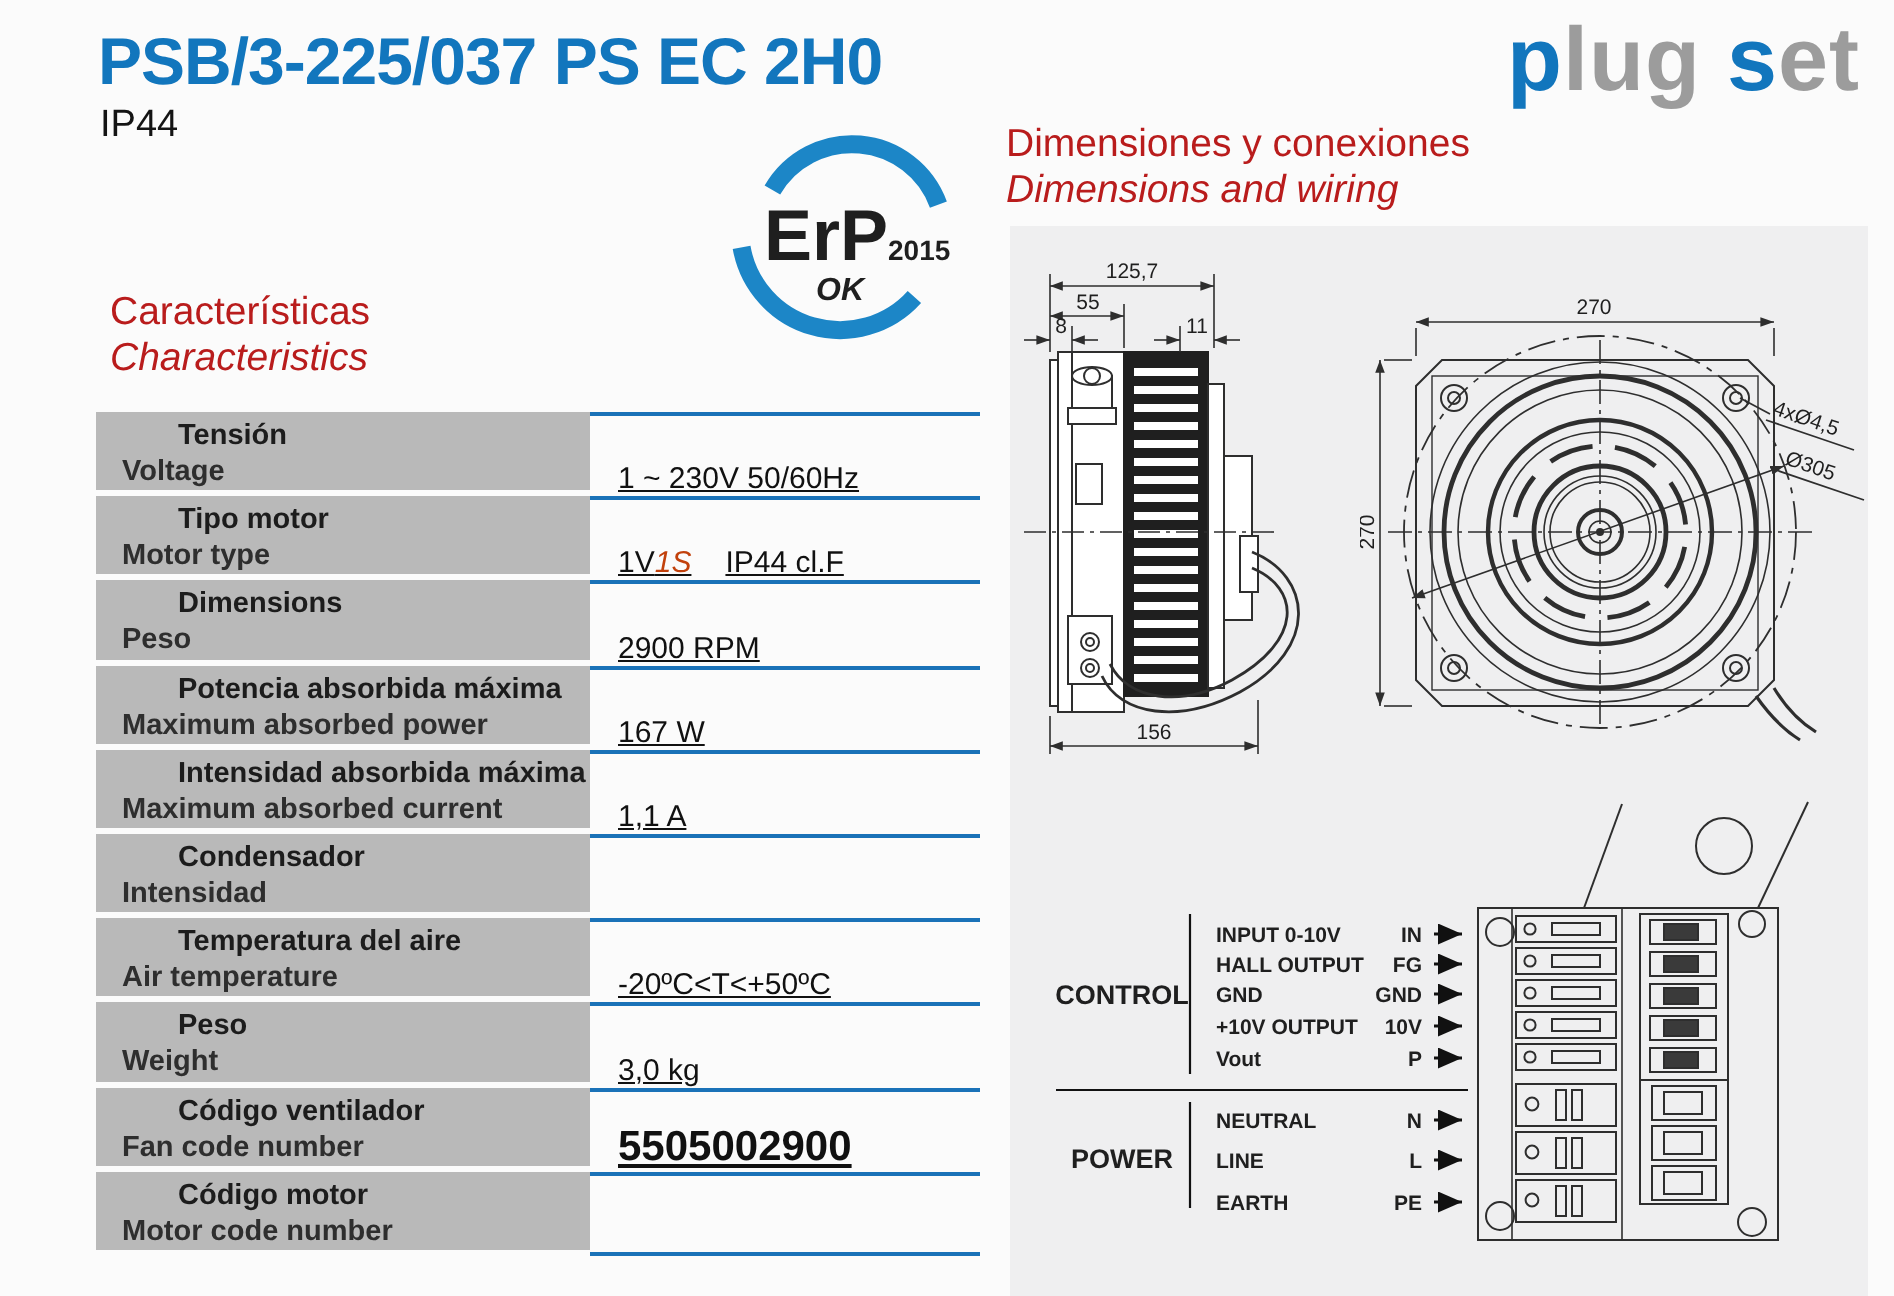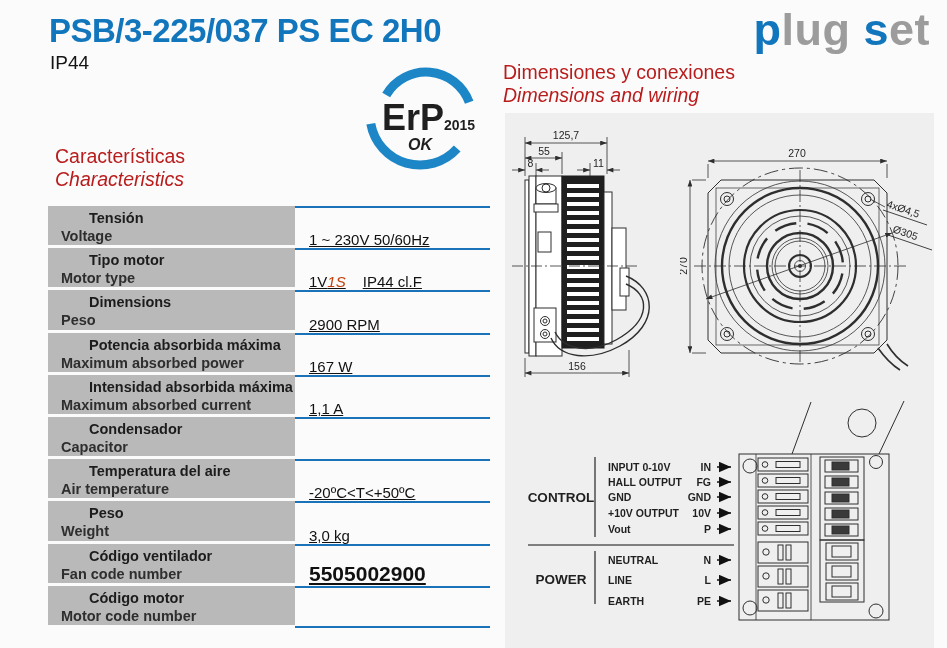--- a/index.html
+++ b/index.html
@@ -120,21 +120,21 @@
         <span class="es">Intensidad absorbida máxima</span>
         <span class="en">Maximum absorbed current</span>
       </div>
       <div class="tvalue">
           <span>1,1 A</span>
         </div>
     </div>
     <div class="trow">
       <div class="tlabel">
         <span class="es">Condensador</span>
-        <span class="en">Capacitor</span>
+        <span class="en">Intensidad</span>
       </div>
       <div class="tvalue">
           <span></span>
         </div>
     </div>
     <div class="trow">
       <div class="tlabel">
         <span class="es">Temperatura del aire</span>
         <span class="en">Air temperature</span>
       </div>

